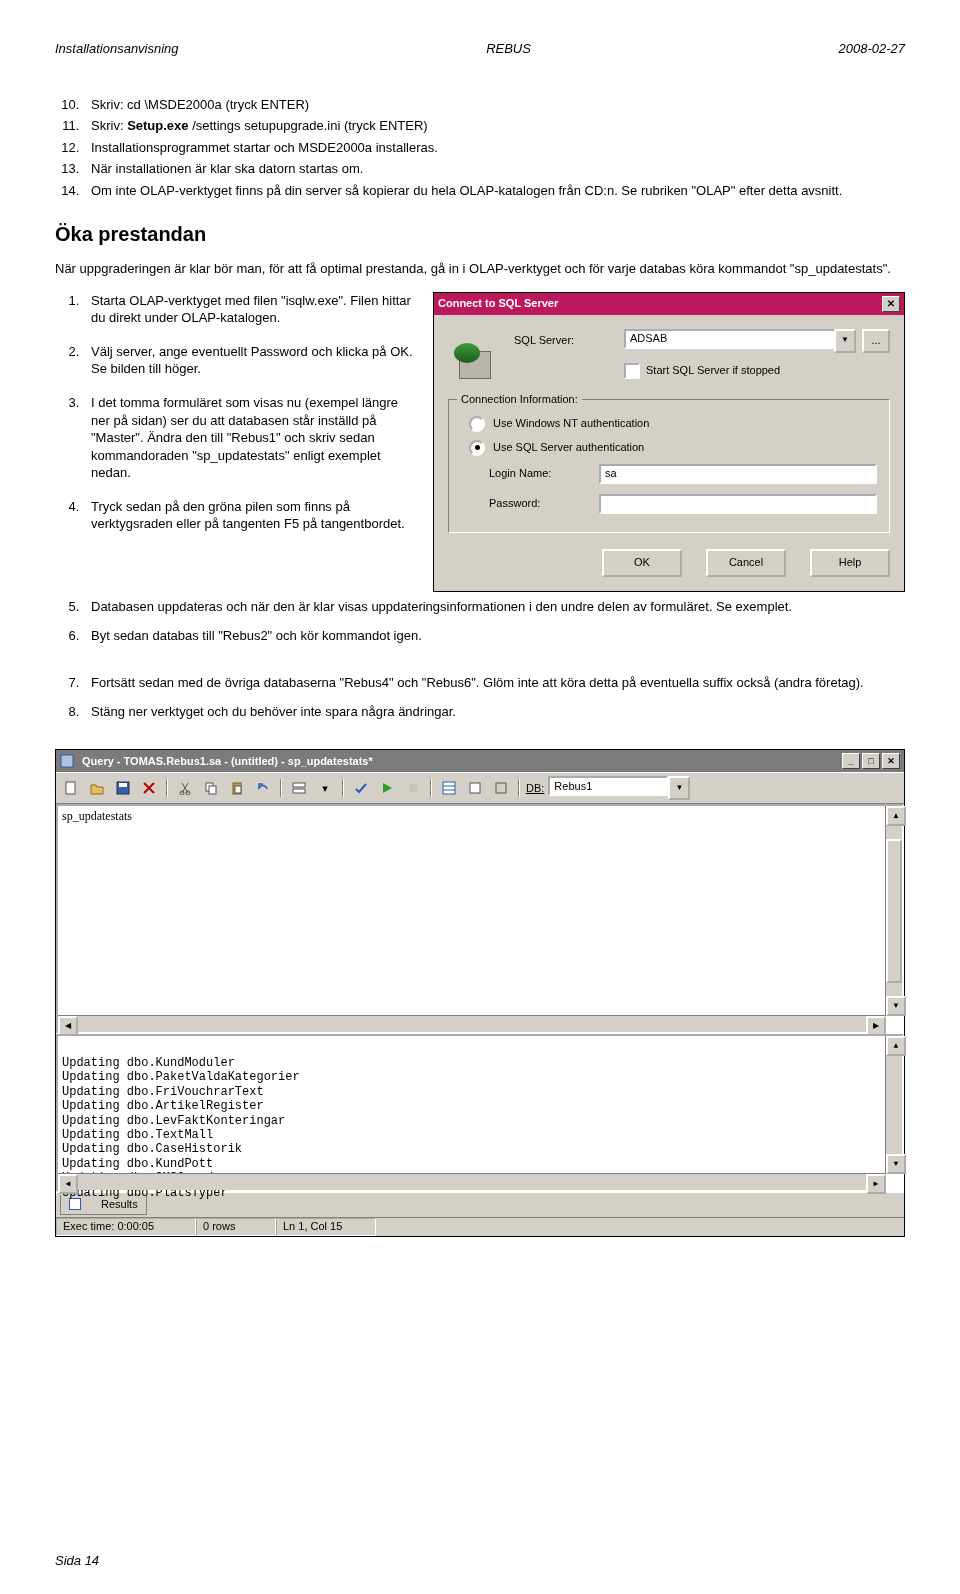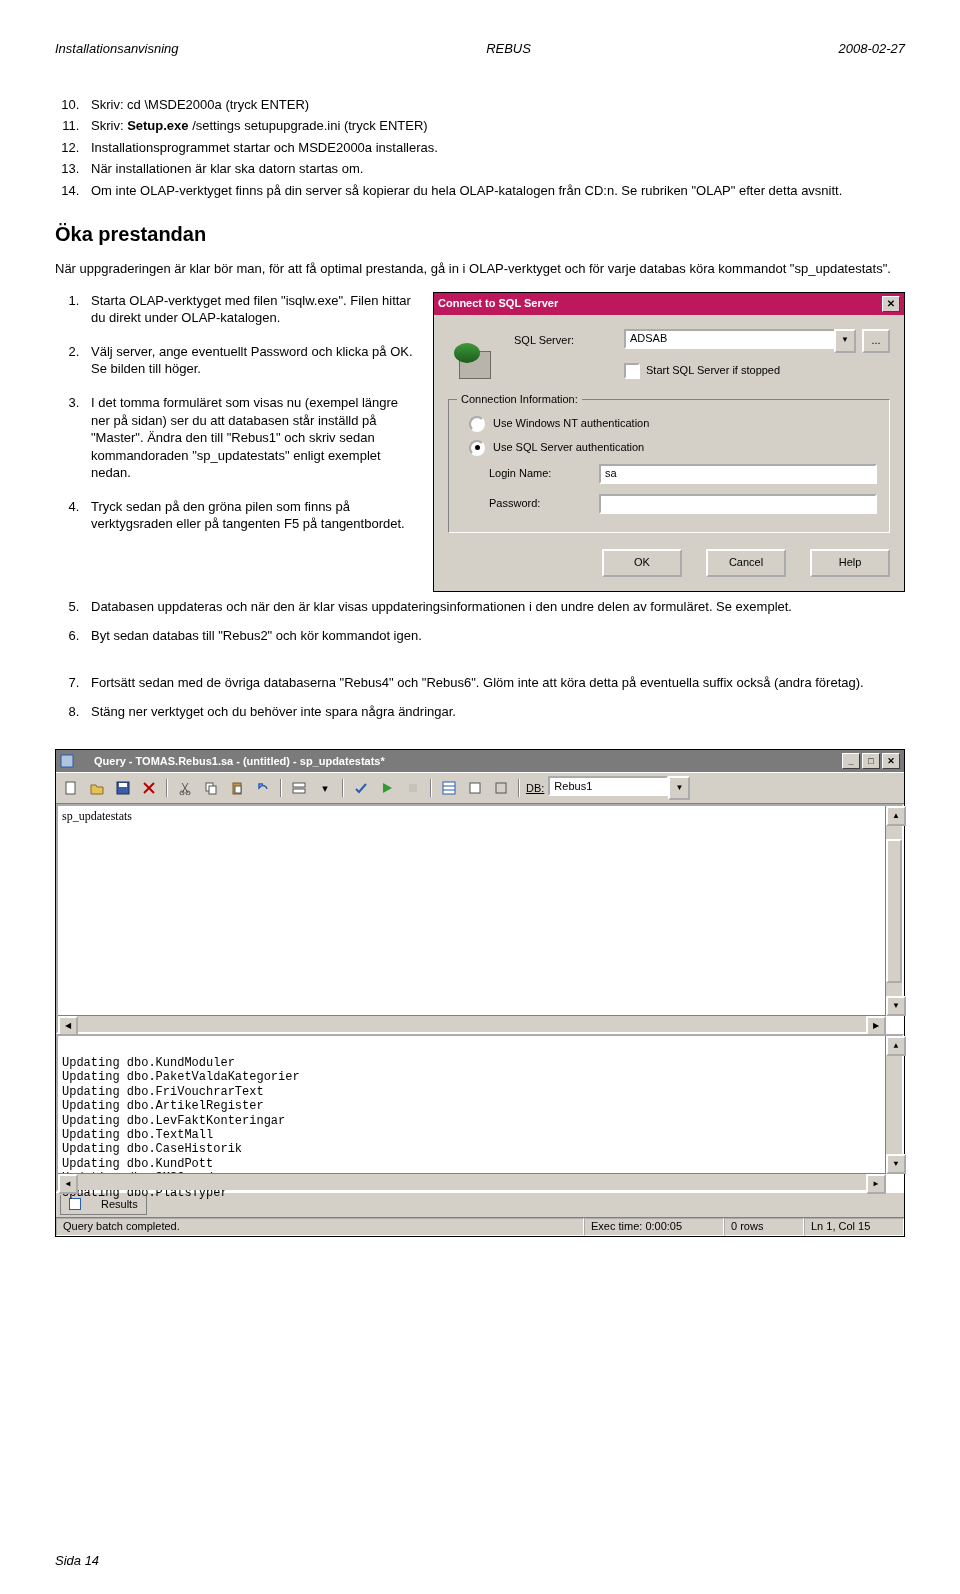--- a/index.html
+++ b/index.html
@@ -153,21 +153,21 @@
 
 <ol class="ordered" start="5" style="margin-top:6px">
   <li>Databasen uppdateras och när den är klar visas uppdateringsinformationen i den undre delen av formuläret. Se exemplet.</li>
   <li style="margin-top:12px">Byt sedan databas till "Rebus2" och kör kommandot igen.</li>
   <li style="margin-top:29px">Fortsätt sedan med de övriga databaserna "Rebus4" och "Rebus6". Glöm inte att köra detta på eventuella suffix också (andra företag).</li>
   <li style="margin-top:12px">Stäng ner verktyget och du behöver inte spara några ändringar.</li>
 </ol>
 
 <div class="qa">
   <div class="titlebar">
-    <span style="display:flex;align-items:center;gap:20px">
+    <span style="display:flex;align-items:center;gap:8px">
       <span>
         <svg width="14" height="14">
               <rect x="1" y="1" width="12" height="12" fill="#b0c4de" stroke="#2a5db0"></rect>
             </svg>
       </span>
       <span>Query - TOMAS.Rebus1.sa - (untitled) - sp_updatestats*</span>
     </span>
     <span class="ctrlbtns">
       <span class="cb">_</span>
       <span class="cb">□</span>
@@ -309,21 +309,20 @@
   </div>
 
   <div class="tabstrip">
     <span class="tab">
       <span class="tabicon"></span>
       <span>Results</span>
     </span>
   </div>
 
   <div class="status">
-    <span class="cell grow">Query batch completed.</span>
     <span class="cell" style="width:140px">Exec time: 0:00:05</span>
     <span class="cell" style="width:80px">0 rows</span>
     <span class="cell" style="width:100px">Ln 1, Col 15</span>
   </div>
 </div>
 
 <div class="footer">Sida  14</div>
 
 </div>
 

